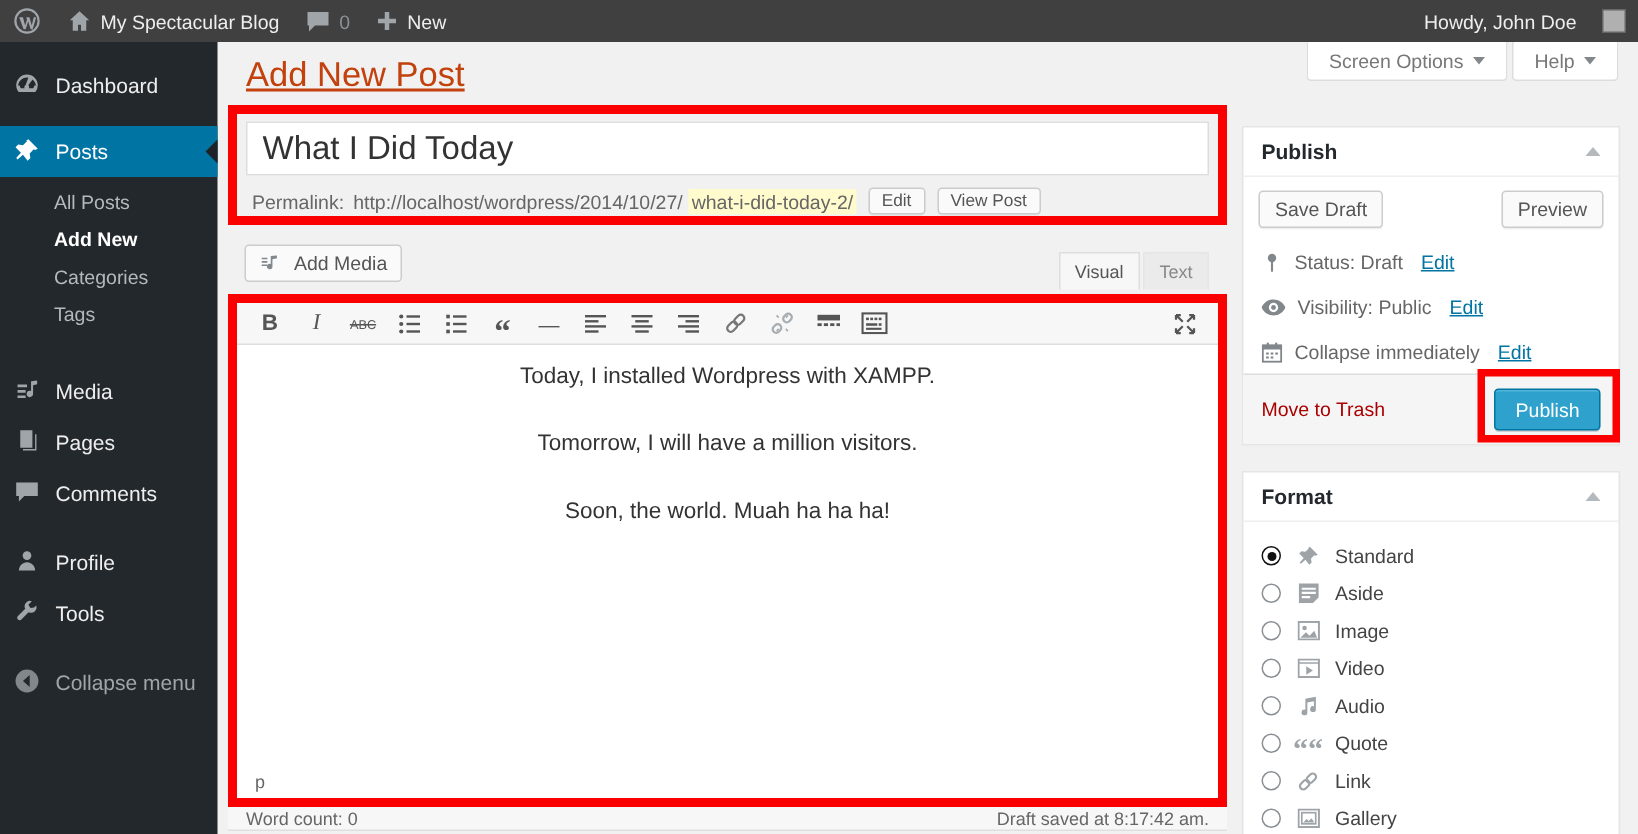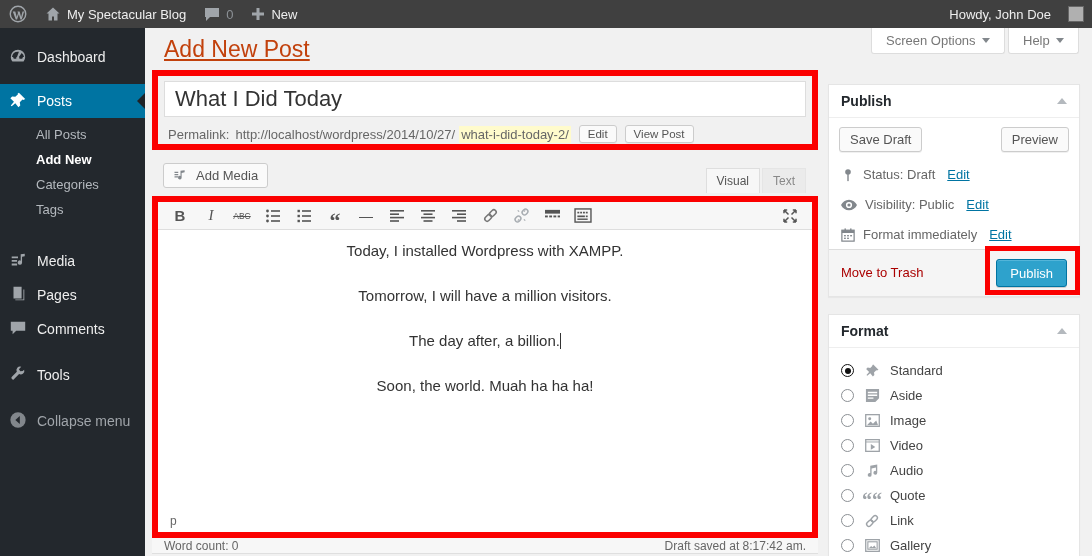--- a/index.html
+++ b/index.html
@@ -185,20 +185,29 @@
         <svg width="18" height="18" viewBox="0 0 20 20">
             <path d="M2 3h16v10H8l-4 4v-4H2V3z"></path>
           </svg>
       </span>
       <span>Comments</span>
     </div>
     <div class="menu-sep"></div>
     <div class="menu-item">
       <span class="sidebar-icon">
         <svg width="18" height="18" viewBox="0 0 20 20">
+            <circle cx="10" cy="6" r="3.2"></circle>
+            <path d="M4 17c0-3.3 2.7-6 6-6s6 2.7 6 6H4z"></path>
+          </svg>
+      </span>
+      <span>Profile</span>
+    </div>
+    <div class="menu-item">
+      <span class="sidebar-icon">
+        <svg width="18" height="18" viewBox="0 0 20 20">
             <path d="M16.8 5.2a4 4 0 0 1-5.6 4.9L6 15.3a1.8 1.8 0 1 1-2.5-2.5l5.2-5.2a4 4 0 0 1 4.9-5.6L11 4.6 12.6 7l2.6-.4 1.6-1.4z"></path>
           </svg>
       </span>
       <span>Tools</span>
     </div>
     <div class="menu-sep"></div>
     <div class="menu-item faded">
       <span class="sidebar-icon">
         <svg width="18" height="18" viewBox="0 0 20 20">
             <circle cx="10" cy="10" r="8.5" fill="#82878c"></circle>
@@ -335,21 +344,20 @@
       </span>
       <span class="tbtn right">
         <svg width="16" height="16" viewBox="0 0 16 16" fill="none" stroke="#555" stroke-width="1.5">
             <path d="M6.5 6.5 2 2m0 0v3.2M2 2h3.2M9.5 6.5 14 2m0 0v3.2M14 2h-3.2M6.5 9.5 2 14m0 0v-3.2M2 14h3.2M9.5 9.5 14 14m0 0v-3.2M14 14h-3.2"></path>
           </svg>
       </span>
     </div>
     <div id="editor-content">
       <p><span>Today, I installed Wordpress with XAMPP.</span></p>
       <p><span>Tomorrow, I will have a million visitors.</span></p>
-      <p><span>The day after, a billion.</span><span class="text-caret"></span></p>
       <p><span>Soon, the world. Muah ha ha ha!</span></p>
     </div>
     <div id="path-bar">p</div>
   </div>
   <div class="redbox" style="left:152px; top:196px; width:666px; height:342px;"></div>
 
   <div id="wordcount-bar">
     <span>Word count: 0</span>
     <span>Draft saved at 8:17:42 am.</span>
   </div>
@@ -390,21 +398,21 @@
             <rect x="1" y="2.5" width="14" height="3.2"></rect>
             <rect x="4" y="0.5" width="1.6" height="3"></rect>
             <rect x="10.4" y="0.5" width="1.6" height="3"></rect>
             <rect x="3.5" y="8" width="2" height="1.6"></rect>
             <rect x="7" y="8" width="2" height="1.6"></rect>
             <rect x="10.5" y="8" width="2" height="1.6"></rect>
             <rect x="3.5" y="11" width="2" height="1.6"></rect>
             <rect x="7" y="11" width="2" height="1.6"></rect>
           </svg>
       </span>
-      <span>Format immediately</span>
+      <span>Collapse immediately</span>
       <span class="edit-link">Edit</span>
     </div>
     <div id="major-actions">
       <span id="trash-link">Move to Trash</span>
       <button id="publish-btn">Publish</button>
     </div>
   </div>
   <div class="redbox" style="left:985px; top:246px; width:95px; height:49px; border-width:5px;"></div>
 
   <div class="postbox" id="format-box">

